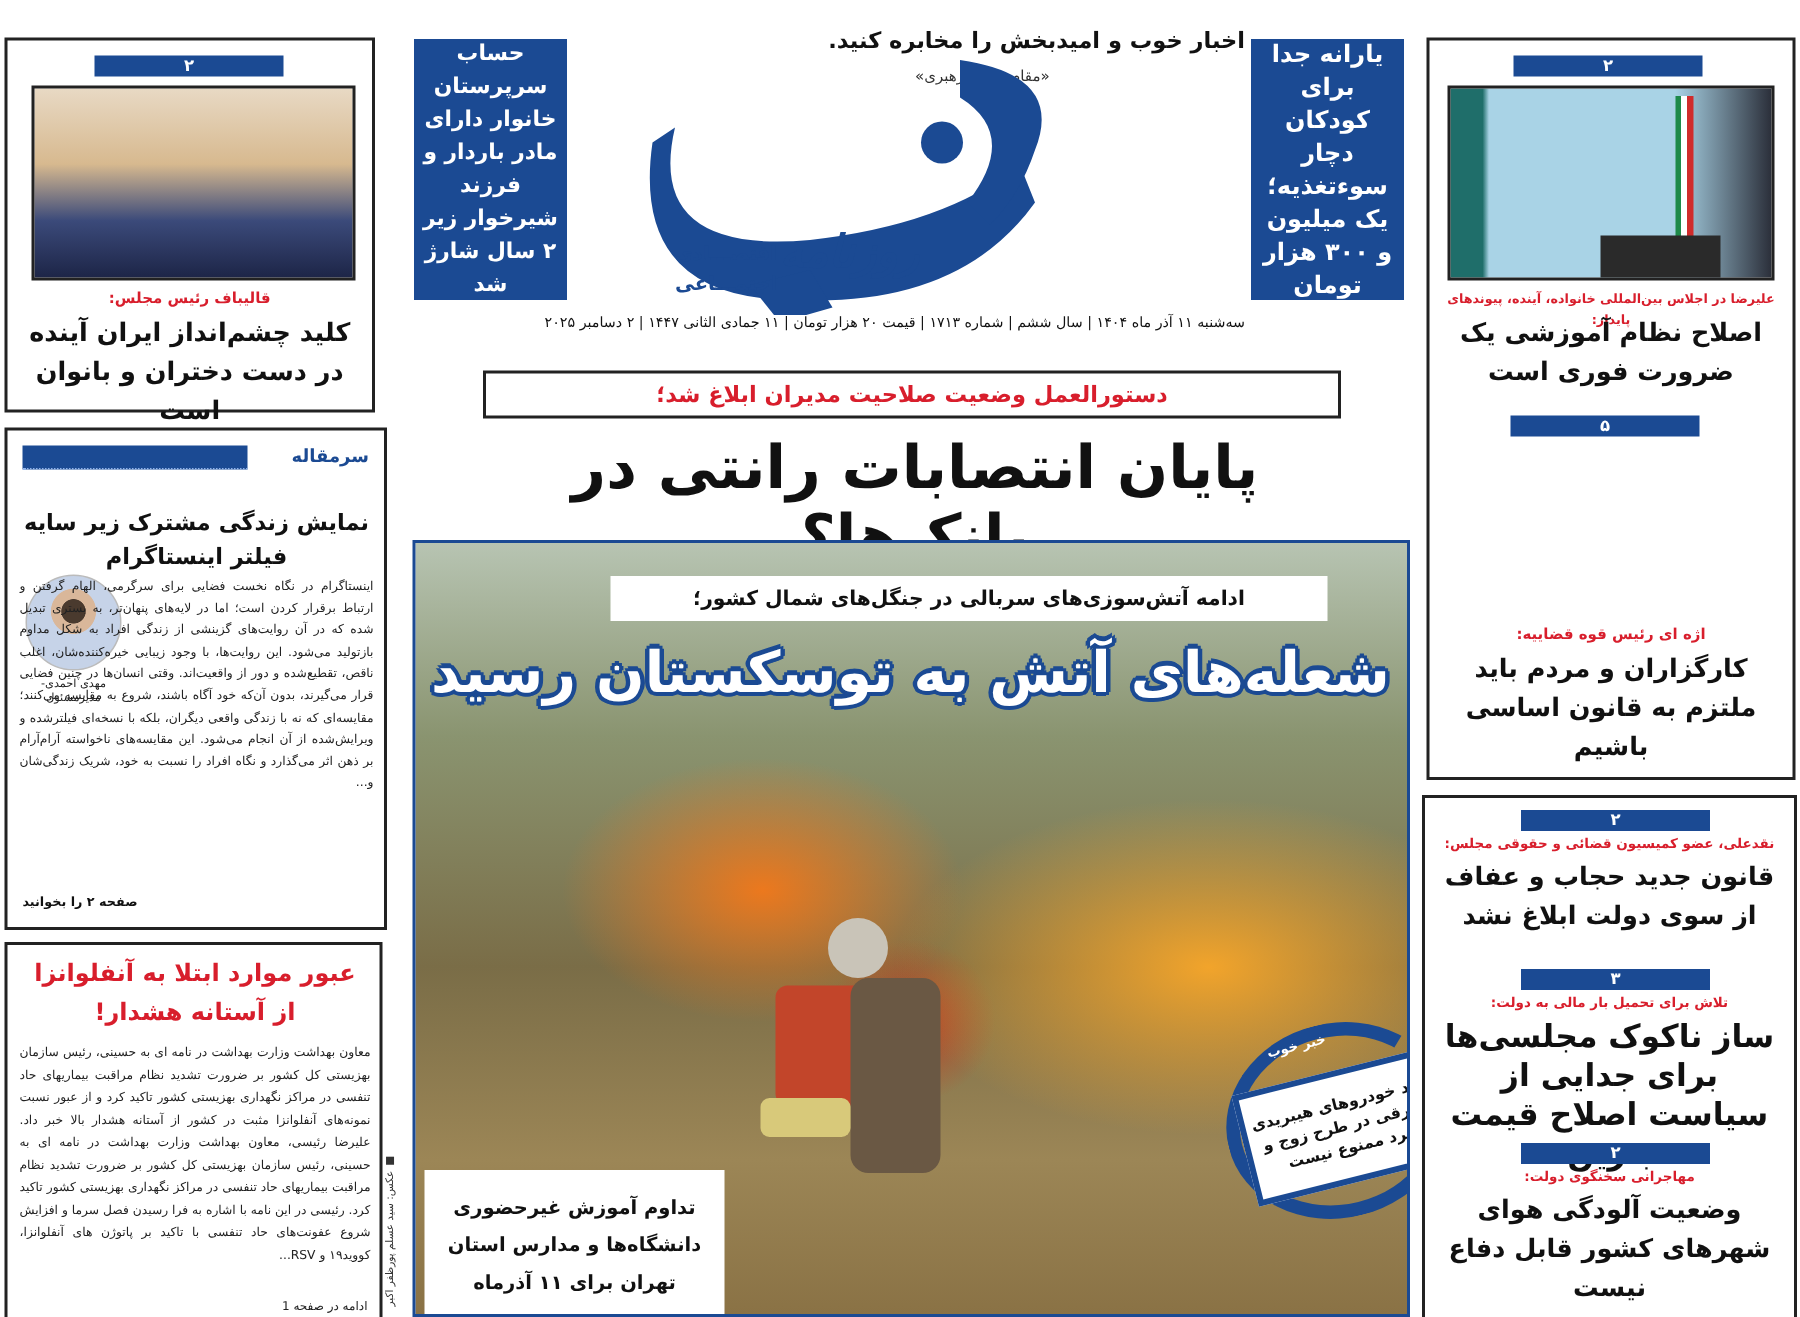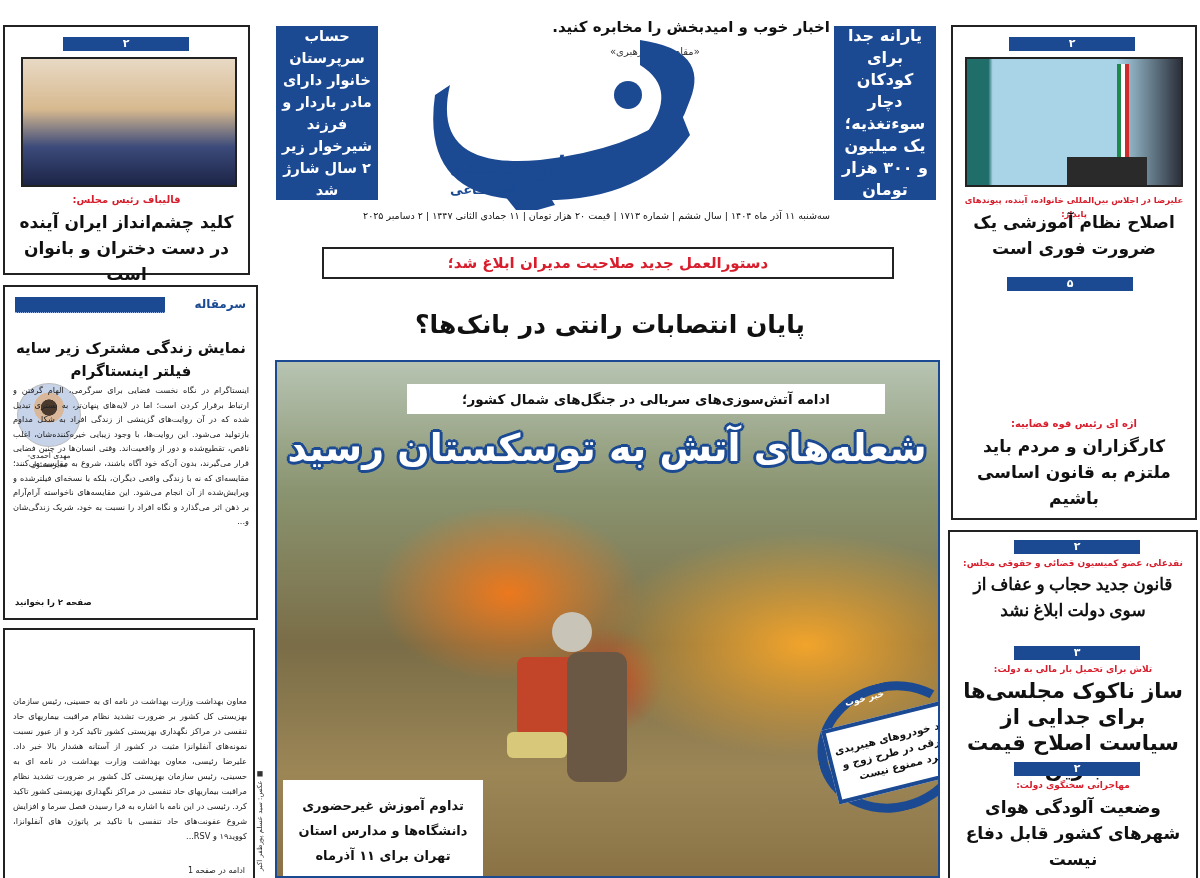--- a/index.html
+++ b/index.html
@@ -75,35 +75,36 @@
   </div>
   <div class="abs kicker" style="left:0; top:166px; width:242px; font-size:8.5px;">علیرضا در اجلاس بین‌المللی خانواده، آینده، پیوندهای پایدار:</div>
   <div class="abs head-black" style="left:8px; top:182px; width:226px; font-size:17px; line-height:26px;">اصلاح نظام آموزشی یک ضرورت فوری است</div>
 
   <div class="num-bar" style="left:54px; top:250px; width:126px;">۵</div>
   <div class="abs kicker" style="left:0; top:390px; width:242px;">اژه ای رئیس قوه قضاییه:</div>
   <div class="abs head-black" style="left:6px; top:406px; width:230px; font-size:17px; line-height:26px;">کارگزاران و مردم باید ملتزم به قانون اساسی باشیم</div>
 </div>
 
 <div class="abs" style="left:322px; top:247px; width:572px; height:32px; border:2px solid #222; display:flex; align-items:center; justify-content:center;">
-  <div style="color:#d81e2c; font-weight:bold; font-size:15px;">دستورالعمل جدید صلاحیت مدیران ابلاغ شد؛</div>
+  <div style="color:#d81e2c; font-weight:bold; font-size:15px;">دستورالعمل وضعیت صلاحیت مدیران ابلاغ شد؛</div>
 </div>
-<div class="abs head-black" style="left:300px; top:302px; width:620px; font-size:25px; line-height:46px; font-weight:bold;">پایان انتصابات رانتی در بانک‌ها؟</div>
+<div class="abs head-black" style="left:300px; top:289px; width:620px; font-size:40px; line-height:46px; font-weight:bold;">پایان انتصابات رانتی در بانک‌ها؟</div>
 
 <div class="box" style="left:3px; top:285px; width:255px; height:335px;">
   <div class="abs" style="left:10px; top:10px; width:150px; height:16px; background:#1b4a93; border-bottom:1px dotted #8fb2ea;"></div>
   <div class="abs" style="right:10px; top:10px; font-size:12px; color:#1b4a93; font-weight:bold;">سرمقاله</div>
   <div class="abs head-black" style="left:10px; top:50px; width:232px; font-size:15px; line-height:23px;">نمایش زندگی مشترک زیر سایه فیلتر اینستاگرام</div>
   <div class="abs" style="left:12px; top:96px; width:64px; height:64px; border-radius:50%; border:1px solid #bbb; background:radial-gradient(circle at 50% 38%, #4a3a2e 0 16%, #d9b79a 17% 30%, #c6d3e8 31% 100%);"></div>
   <div class="abs" style="left:4px; top:164px; width:80px; font-size:7.5px; text-align:center; color:#222;">مهدی احمدی- مدیرمسئول</div>
   <div class="abs" style="left:8px; top:96px; width:236px; height:210px; font-size:8.2px; line-height:14.6px; text-align:justify; color:#222; overflow:hidden; shape-outside:none;">اینستاگرام در نگاه نخست فضایی برای سرگرمی، الهام گرفتن و ارتباط برقرار کردن است؛ اما در لایه‌های پنهان‌تر، به بستری تبدیل شده که در آن روایت‌های گزینشی از زندگی افراد به شکل مداوم بازتولید می‌شود. این روایت‌ها، با وجود زیبایی خیره‌کننده‌شان، اغلب ناقص، تقطیع‌شده و دور از واقعیت‌اند. وقتی انسان‌ها در چنین فضایی قرار می‌گیرند، بدون آن‌که خود آگاه باشند، شروع به مقایسه می‌کنند؛ مقایسه‌ای که نه با زندگی واقعی دیگران، بلکه با نسخه‌ای فیلترشده و ویرایش‌شده از آن انجام می‌شود. این مقایسه‌های ناخواسته آرام‌آرام بر ذهن اثر می‌گذارد و نگاه افراد را نسبت به خود، شریک زندگی‌شان و...</div>
   <div class="abs" style="left:10px; top:310px; font-size:8.5px; font-weight:bold; color:#111;">صفحه ۲ را بخوانید</div>
 </div>
 
 <div class="box" style="left:3px; top:628px; width:252px; height:252px;">
+  <div class="abs" style="left:8px; top:6px; width:234px; text-align:center; color:#d81e2c; font-weight:bold; font-size:16px; line-height:26px;">عبور موارد ابتلا به آنفلوانزا از آستانه هشدار!</div>
   <div class="abs" style="left:8px; top:64px; width:234px; height:168px; font-size:8.2px; line-height:15px; text-align:justify; color:#222; overflow:hidden;">معاون بهداشت وزارت بهداشت در نامه ای به حسینی، رئیس سازمان بهزیستی کل کشور بر ضرورت تشدید نظام مراقبت بیماریهای حاد تنفسی در مراکز نگهداری بهزیستی کشور تاکید کرد و از عبور نسبت نمونه‌های آنفلوانزا مثبت در کشور از آستانه هشدار بالا خبر داد. علیرضا رئیسی، معاون بهداشت وزارت بهداشت در نامه ای به حسینی، رئیس سازمان بهزیستی کل کشور بر ضرورت تشدید نظام مراقبت بیماریهای حاد تنفسی در مراکز نگهداری بهزیستی کشور تاکید کرد. رئیسی در این نامه با اشاره به فرا رسیدن فصل سرما و افزایش شروع عفونت‌های حاد تنفسی با تاکید بر پاتوژن های آنفلوانزا، کووید۱۹ و RSV...</div>
   <div class="abs" style="right:8px; top:236px; font-size:8px; color:#222;">ادامه در صفحه 1</div>
 </div>
 
 <div class="abs" style="left:256px; top:770px; width:14px; height:108px; writing-mode:vertical-rl; transform:rotate(180deg); font-size:7px; color:#333; overflow:hidden;">
   <span>■</span>
   <span>عکس: سید عسلم پورظفر اکبر</span>
 </div>
 
 <div class="photo photo-fire" style="left:275px; top:360px; width:665px; height:518px;">
@@ -131,21 +132,21 @@
     <div class="abs" style="left:10px; top:32px; width:140px; height:76px; background:#fff; border:4px solid #1b4a93; display:flex; align-items:center; justify-content:center; padding:3px;">
       <div style="font-size:10.5px; font-weight:bold; line-height:15px; text-align:center; color:#111;">تردد خودروهای هیبریدی و برقی در طرح زوج و فرد ممنوع نیست</div>
     </div>
   </div>
 </div>
 
 <div class="box" style="left:948px; top:530px; width:250px; height:350px; border-right:2px solid #222;">
 
   <div class="num-bar" style="left:64px; top:8px; width:126px;">۲</div>
   <div class="abs kicker" style="left:0; top:24px; width:246px; font-size:9px;">نقدعلی، عضو کمیسیون قضائی و حقوقی مجلس:</div>
-  <div class="abs head-black" style="left:8px; top:40px; width:230px; font-size:17px; line-height:26px;font-family:Liberation Serif, serif;">قانون جدید حجاب و عفاف از سوی دولت ابلاغ نشد</div>
+  <div class="abs head-black" style="left:8px; top:40px; width:230px; font-size:17px; line-height:26px;">قانون جدید حجاب و عفاف از سوی دولت ابلاغ نشد</div>
 
   <div class="num-bar" style="left:64px; top:114px; width:126px;">۳</div>
   <div class="abs kicker" style="left:0; top:130px; width:246px; font-size:9px;">تلاش برای تحمیل بار مالی به دولت:</div>
   <div class="abs head-black" style="left:8px; top:146px; width:230px; font-size:21px; line-height:26px;">ساز ناکوک مجلسی‌ها برای جدایی از سیاست اصلاح قیمت بنزین</div>
 
   <div class="num-bar" style="left:64px; top:230px; width:126px;">۲</div>
   <div class="abs kicker" style="left:0; top:246px; width:246px; font-size:9px;">مهاجرانی سخنگوی دولت:</div>
   <div class="abs head-black" style="left:14px; top:262px; width:218px; font-size:17px; line-height:26px;">وضعیت آلودگی هوای شهرهای کشور قابل دفاع نیست</div>
 </div>
 

